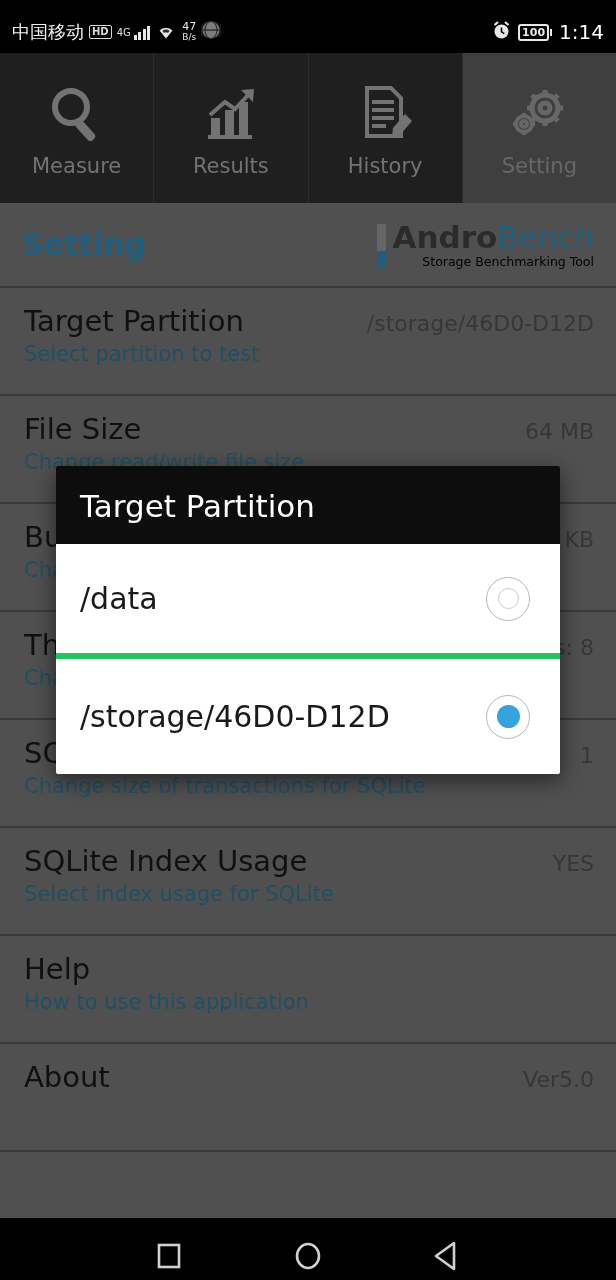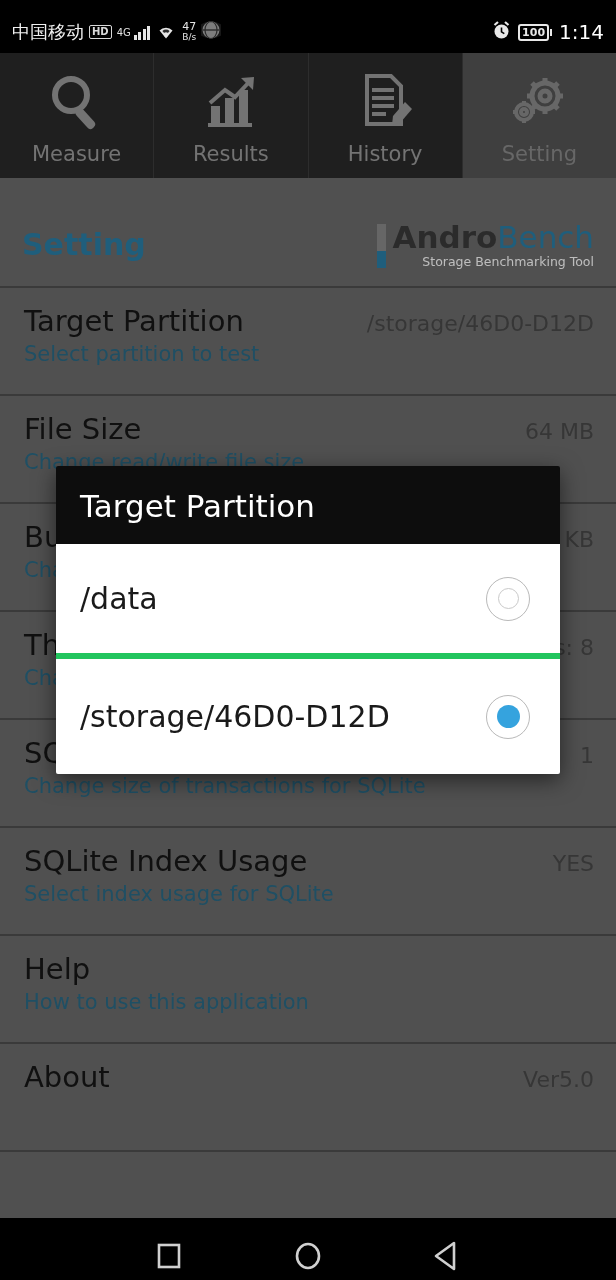--- a/index.html
+++ b/index.html
@@ -47,21 +47,21 @@
     border-radius: 3px; padding: 0 2px; height: 17px; font-size: 11px;
     font-weight: bold; color: #e8e8e8;
   }
   .batt-wrap { display:flex; align-items:center; }
   .batt-tip { width: 2px; height: 7px; background: #e8e8e8; margin-left: 1px;}
   .clock { font-size: 20px; color: #fff; }
 
   
   #tabbar {
     position: absolute; top: 42px; left: 0;
-    width: 616px; height: 125px;
+    width: 616px; height: 150px;
     display: flex; background: #a21caf;
   }
   .tab {
     flex: 1; display: flex; flex-direction: column;
     align-items: center; justify-content: center;
     gap: 4px; border-right: 1px solid #3d3d3d;
     background: #2b2b2b;
   }
   .tab:last-child { border-right: none; }
   .tab.active { background: #555555; }
@@ -79,21 +79,21 @@
     padding: 0 22px;
   }
   #page-title { font-size: 30px; font-weight: bold; color: #2a7fa8; }
   .logo { display: flex; align-items: flex-start; gap: 6px; }
   .logo-bar { width: 9px; height: 44px; background:
       linear-gradient(to bottom, #8a8a8a 0 62%, #2a7fa8 62% 100%); margin-top: 3px; }
   .logo-text { display: flex; flex-direction: column; align-items: flex-end; }
   .logo-main { font-size: 31px; line-height: 33px; }
   .logo-main .a { color: #3b3b3b; font-weight: bold; }
   .logo-main .b { color: #2a7fa8; }
-  .logo-sub { font-size: 12.5px; color: #ffffff; line-height: 15px; text-align: center; }
+  .logo-sub { font-size: 12.5px; color: #000000; line-height: 15px; text-align: center; }
 
   
   #list { position: absolute; top: 277px; left: 0; width: 616px; height: 930px; }
   .row {
     position: relative; padding: 16px 22px 14px 24px;
     border-bottom: 2px solid #4f4f4f;
     background: #6d6d6d; min-height: 108px;
   }
   .row-top { display: flex; justify-content: space-between; align-items: baseline; }
   .row-title { font-size: 29px; color: #161616; font-weight: normal; }

